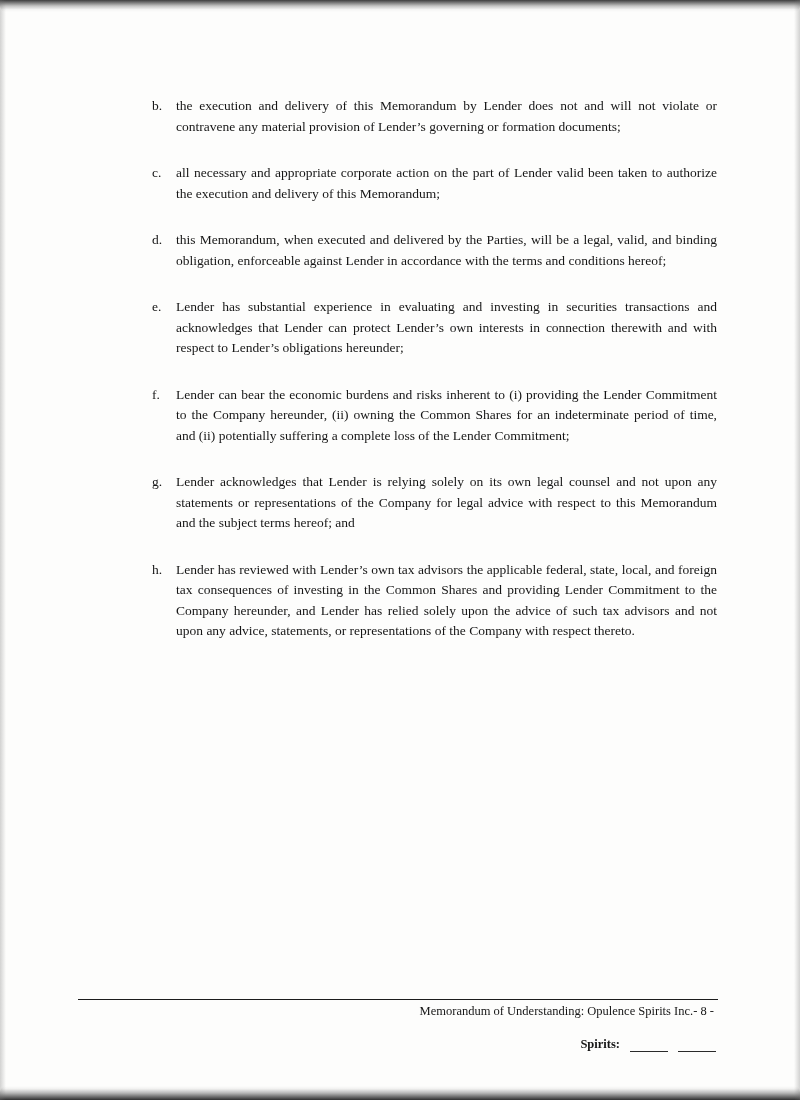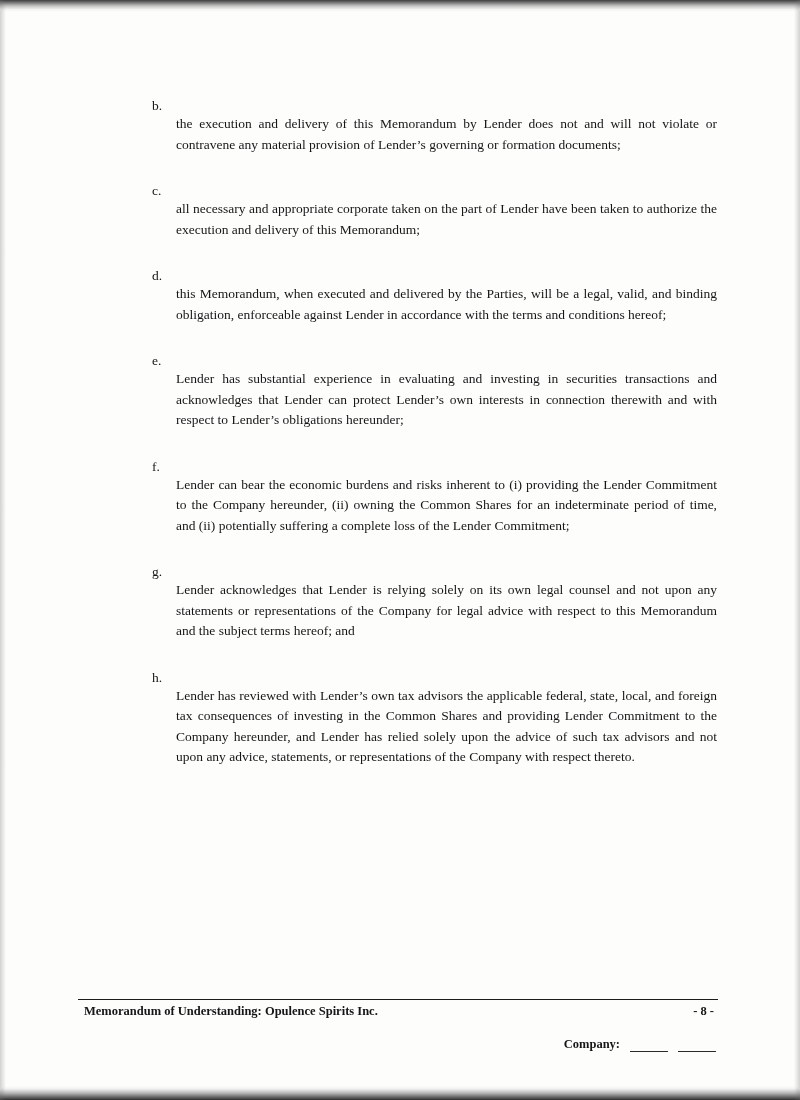--- a/index.html
+++ b/index.html
@@ -50,41 +50,39 @@
     font-size: 13.5px;
     line-height: 20.5px;
   }
   .item .letter {
     flex: 0 0 24px;
     width: 24px;
   }
   .item .text {
     flex: 1;
     text-align: justify;
-    margin-top: 18px;
   }
 
   .footer {
     position: absolute;
     left: 78px;
     right: 82px;
     top: 999px;
   }
   .footer-rule {
     border-top: 1.6px solid #1c1c1c;
     margin-bottom: 2px;
   }
   .footer-row {
     display: flex;
-    justify-content: space-between;
+    justify-content: flex-end;
     align-items: baseline;
     font-size: 12.5px;
-    font-weight: bold;
+    font-weight: normal;
     padding: 2px 4px 0 6px;
-    gap: 25px;
   }
   .initials-row {
     display: flex;
     justify-content: flex-end;
     align-items: flex-end;
     margin-top: 18px;
     font-size: 12.5px;
     font-weight: bold;
     padding-right: 2px;
   }
@@ -108,21 +106,21 @@
 
   <div class="content">
 
     <div class="item">
       <span class="letter">b.</span>
       <span class="text">the execution and delivery of this Memorandum by Lender does not and will not violate or contravene any material provision of Lender’s governing or formation documents;</span>
     </div>
 
     <div class="item">
       <span class="letter">c.</span>
-      <span class="text">all necessary and appropriate corporate taken on the part of Lender have been taken to authorize the execution and delivery of this Memorandum;</span>
+      <span class="text">all necessary and appropriate corporate action on the part of Lender valid been taken to authorize the execution and delivery of this Memorandum;</span>
     </div>
 
     <div class="item">
       <span class="letter">d.</span>
       <span class="text">this Memorandum, when executed and delivered by the Parties, will be a legal, valid, and binding obligation, enforceable against Lender in accordance with the terms and conditions hereof;</span>
     </div>
 
     <div class="item">
       <span class="letter">e.</span>
       <span class="text">Lender has substantial experience in evaluating and investing in securities transactions and acknowledges that Lender can protect Lender’s own interests in connection therewith and with respect to Lender’s obligations hereunder;</span>
@@ -145,19 +143,19 @@
 
   </div>
 
   <div class="footer">
     <div class="footer-rule"></div>
     <div class="footer-row">
       <span class="footer-title">Memorandum of Understanding: Opulence Spirits Inc.</span>
       <span class="footer-page">- 8 -</span>
     </div>
     <div class="initials-row">
-      <span class="initials-label">Company:</span>
+      <span class="initials-label">Spirits:</span>
       <span class="initial-line"></span>
       <span class="initial-line"></span>
     </div>
   </div>
 
 </div>
 
 </body></html>

